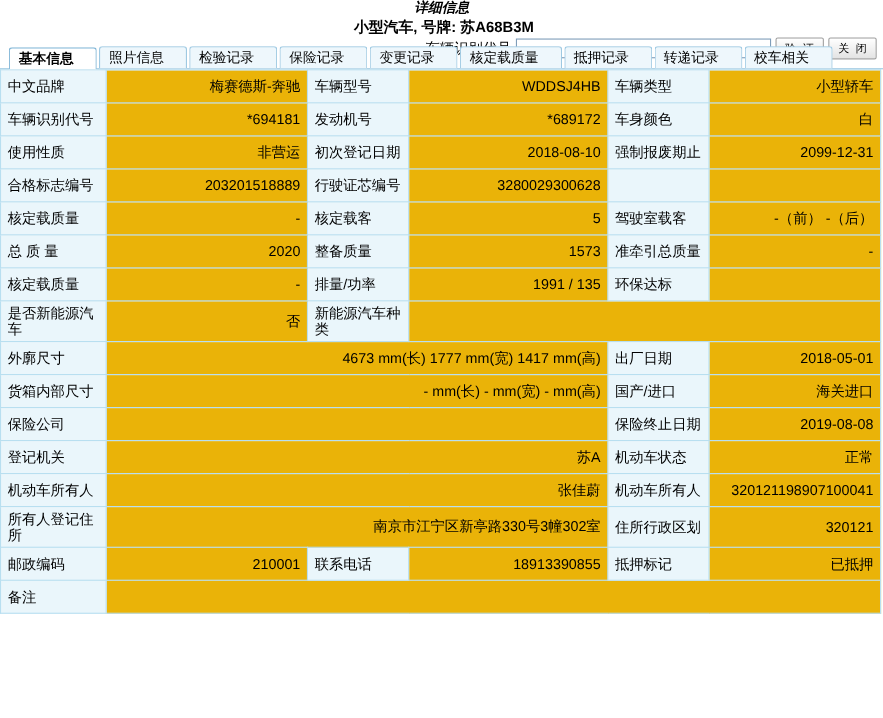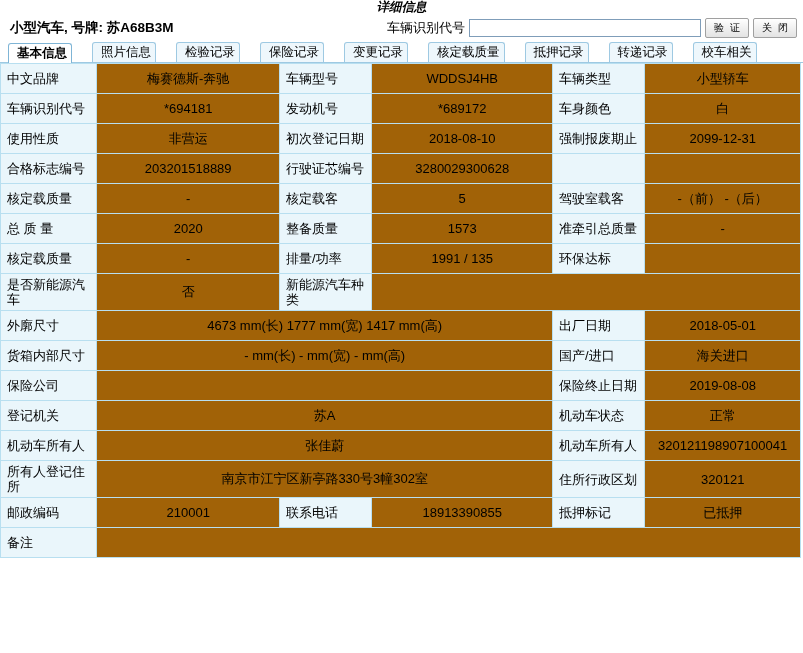--- a/index.html
+++ b/index.html
@@ -26,20 +26,21 @@
     overflow: hidden;
     line-height: 14px;
     font-style: italic;
   }
   .header-row {
     display: flex;
     align-items: center;
     height: 26px;
     padding: 2px 6px 0 6px;
     box-sizing: border-box;
+    flex-direction: column;
   }
   .header-left {
     font-size: 13.5px;
     font-weight: bold;
     color: #000;
     white-space: nowrap;
     margin-left: 4px;
   }
   .header-mid {
     margin-left: auto;
@@ -80,22 +81,22 @@
     padding-left: 8px;
     box-sizing: border-box;
     border-bottom: 1px solid #9ec9e2;
     margin-top: 1px;
   }
   .tab {
     border: 1px solid #9ec9e2;
     border-bottom: none;
     background: #eef7fc;
     font-size: 12.5px;
-    padding: 2px 4px 3px 8px;
-    margin-right: 20px;
+    padding: 2px 20px 3px 8px;
+    margin-right: 2px;
     border-radius: 3px 3px 0 0;
     cursor: pointer;
     color: #000;
     white-space: nowrap;
     line-height: 14px;
   }
   .tab.active {
     background: #ffffff;
     border-color: #7fb5d6;
     font-weight: bold;
@@ -118,22 +119,22 @@
     word-break: break-all;
     color: #000;
   }
   td.lbl {
     background: #eaf6fb;
     color: #1a1a1a;
     white-space: normal;
     line-height: 15px;
   }
   td.val {
-    background: #a16207;
-    text-align: center;
+    background: #eab308;
+    text-align: right;
   }
   .col-l1 { width: 96px; }
   .col-v1 { width: 182px; }
   .col-l2 { width: 92px; }
   .col-v2 { width: 180px; }
   .col-l3 { width: 92px; }
   .col-v3 { width: 155px; }
 </style>
 </head>
 <body>

